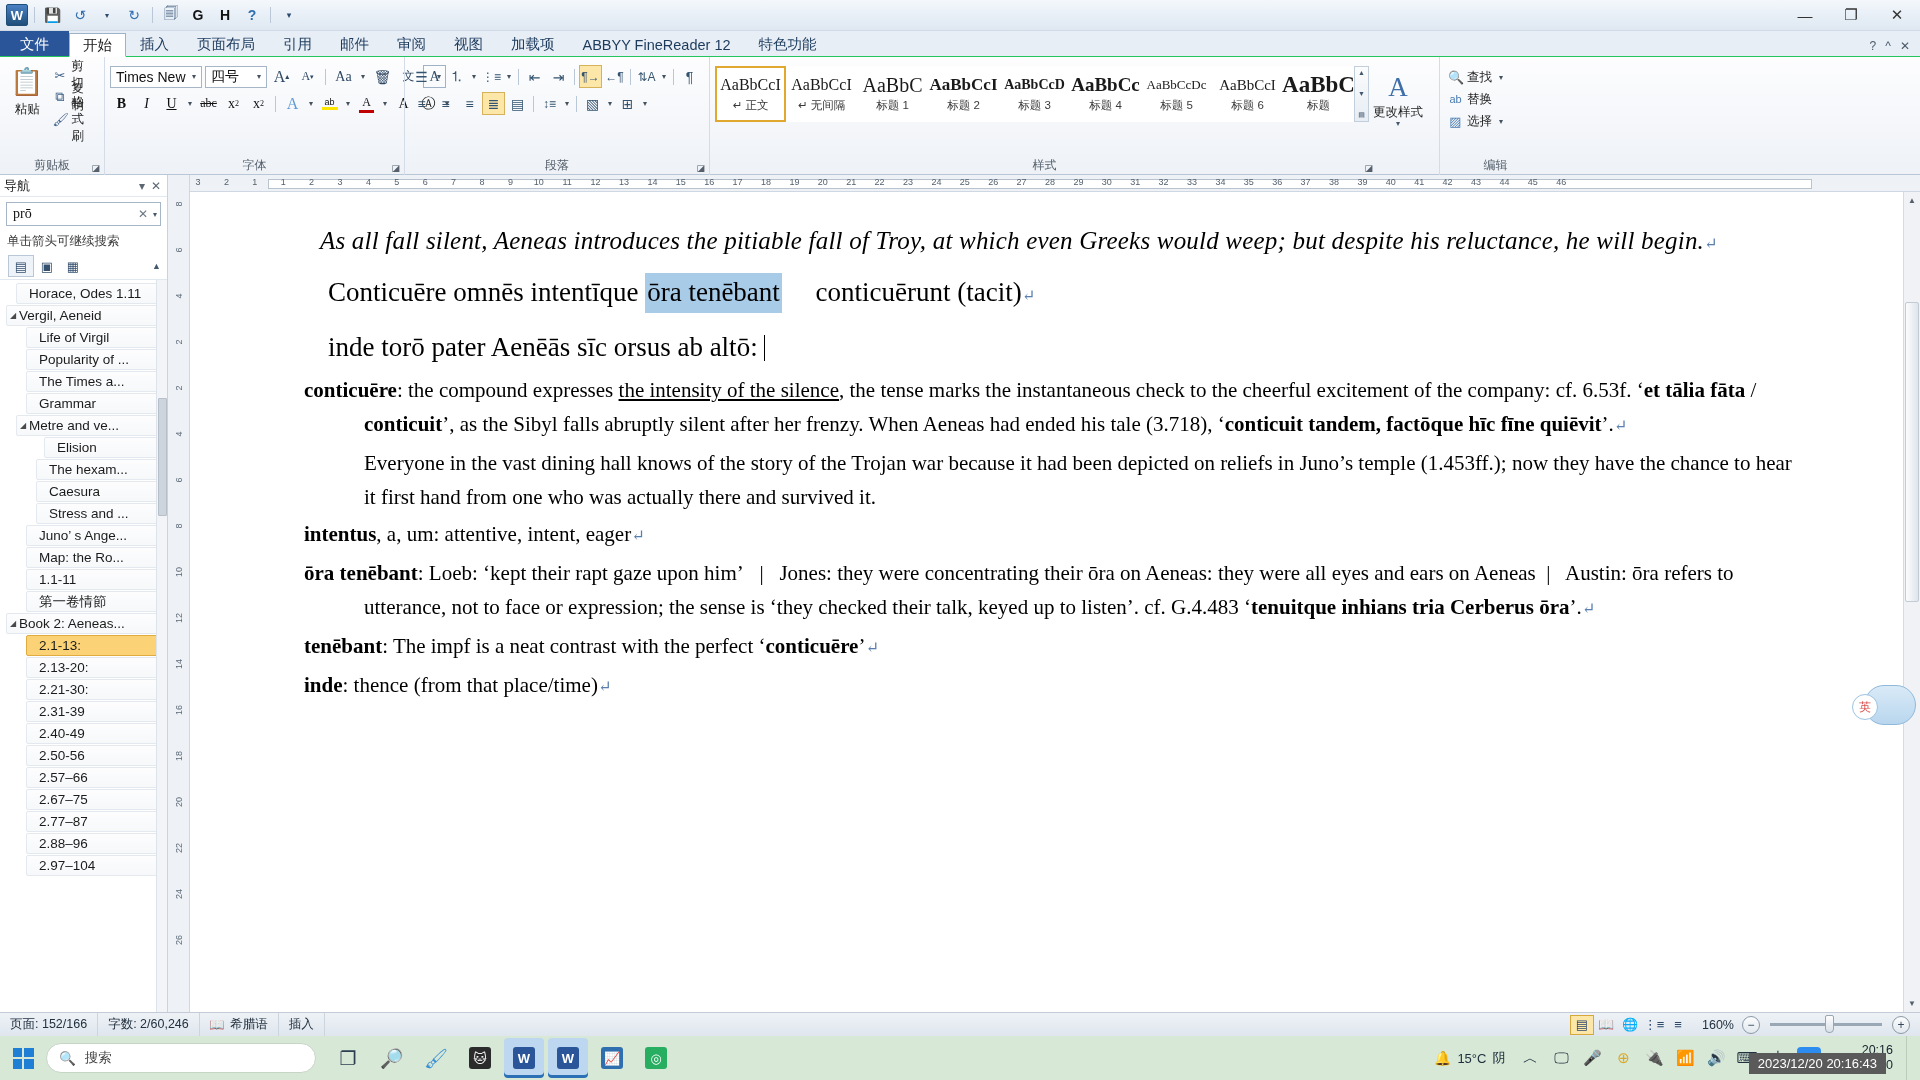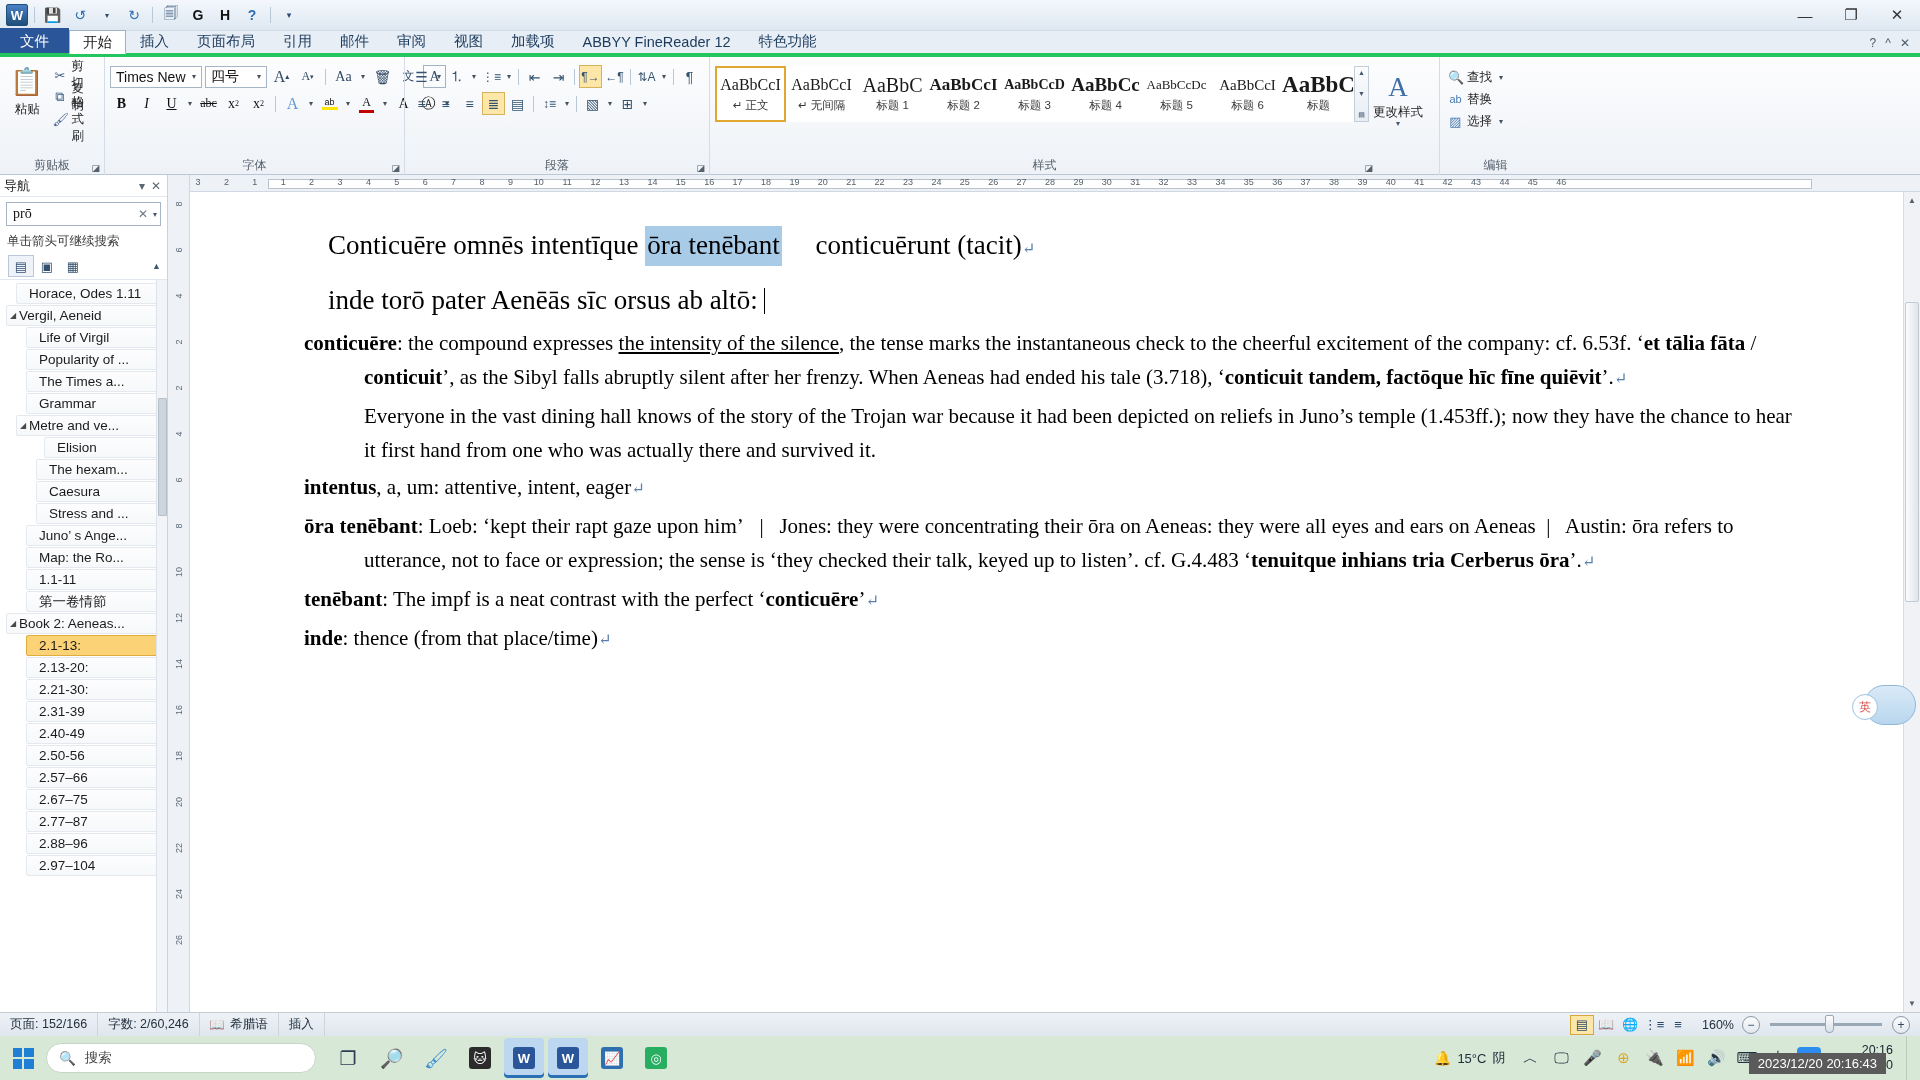--- a/index.html
+++ b/index.html
@@ -26,21 +26,21 @@
   }
   .sep{ width:1px;height:16px;background:#b9c7d6;margin:0 3px; }
   .titletext{
     position:absolute; left:0; right:0; text-align:center; font-size:14px; color:#1c1c1c;
     pointer-events:none;
   }
   .wincontrols{ margin-left:auto; display:flex; align-items:stretch; height:31px; }
   .wincontrols div{ width:46px; display:flex;align-items:center;justify-content:center;font-size:15px;color:#333; }
 
   
-  .tabbar{ height:26px; background:#e8eef6; display:flex; align-items:flex-end; border-bottom:4px solid #22c55e;
+  .tabbar{ height:26px; background:#e8eef6; display:flex; align-items:flex-end; border-bottom:1px solid #22c55e;
            padding-left:0; position:relative; flex:none;}
   .tab{ height:24px; padding:0 13px; display:flex;align-items:center; font-size:14.5px; color:#1b3a5c;
         border:1px solid transparent; border-bottom:none; cursor:default; }
   .tab.file{ background:#2a5699; color:#fff; height:25px; padding:0 19px; font-weight:normal; }
   .tab.active{ background:#fff; border-color:#9db3c8; border-bottom:1px solid #fff; margin-bottom:-1px; color:#1b1b1b;}
   .tabbar .rightbits{ margin-left:auto; display:flex; align-items:center; gap:9px; padding:0 10px 3px 0; color:#4a5b6b; font-size:12px;}
 
   
   .ribbon{ height:118px; background:linear-gradient(180deg,#fdfdfe,#eef2f7); border-bottom:1px solid #b9c7d6;
            display:flex; position:relative; flex:none;}
@@ -621,20 +621,21 @@
             <span style="left: 1314.4px;">44</span>
             <span style="left: 1342.8px;">45</span>
             <span style="left: 1371.2px;">46</span>
           </div>
       </div>
 
       <div class="page">
         <div class="pagewrap">
           <div class="doc">
 
+            <p class="p-intro"><span>As all fall silent, Aeneas introduces the pitiable fall of Troy, at which even Greeks would weep; but despite his reluctance, he will begin.</span><span class="pilcrow">↵</span></p>
 
             <p class="p-lat"><span>Conticuēre omnēs intentīque </span><span class="hl">ōra tenēbant</span><span style="white-space:pre">     conticuērunt (tacit)</span><span class="pilcrow">↵</span></p>
 
             <p class="p-lat2"><span>inde torō pater Aenēās sīc orsus ab altō:</span> <span class="cursor"></span></p>
 
             <div id="notes">
                 <p class="note"><b>conticuēre</b><span>: the compound expresses <u>the intensity of the silence</u>, the tense marks the instantaneous check to the cheerful excitement of the company: cf. 6.53f. ‘<b>et tālia fāta</b> / <b>conticuit</b>’, as the Sibyl falls abruptly silent after her frenzy. When Aeneas had ended his tale (3.718), ‘<b>conticuit tandem, factōque hīc fīne quiēvit</b>’.</span><span class="pilcrow">↵</span></p>
                 <p class="note" style="text-indent: 0px;"><span>Everyone in the vast dining hall knows of the story of the Trojan war because it had been depicted on reliefs in Juno’s temple (1.453ff.); now they have the chance to hear it first hand from one who was actually there and survived it.</span></p>
                 <p class="note"><b>intentus</b><span>, a, um: attentive, intent, eager</span><span class="pilcrow">↵</span></p>
                 <p class="note"><b>ōra tenēbant</b><span>: Loeb: ‘kept their rapt gaze upon him’&nbsp;&nbsp;&nbsp;|&nbsp;&nbsp; Jones: they were concentrating their ōra on Aeneas: they were all eyes and ears on Aeneas&nbsp;&nbsp;|&nbsp;&nbsp; Austin: ōra refers to utterance, not to face or expression; the sense is ‘they checked their talk, keyed up to listen’. cf. G.4.483 ‘<b>tenuitque inhians tria Cerberus ōra</b>’.</span><span class="pilcrow">↵</span></p>

